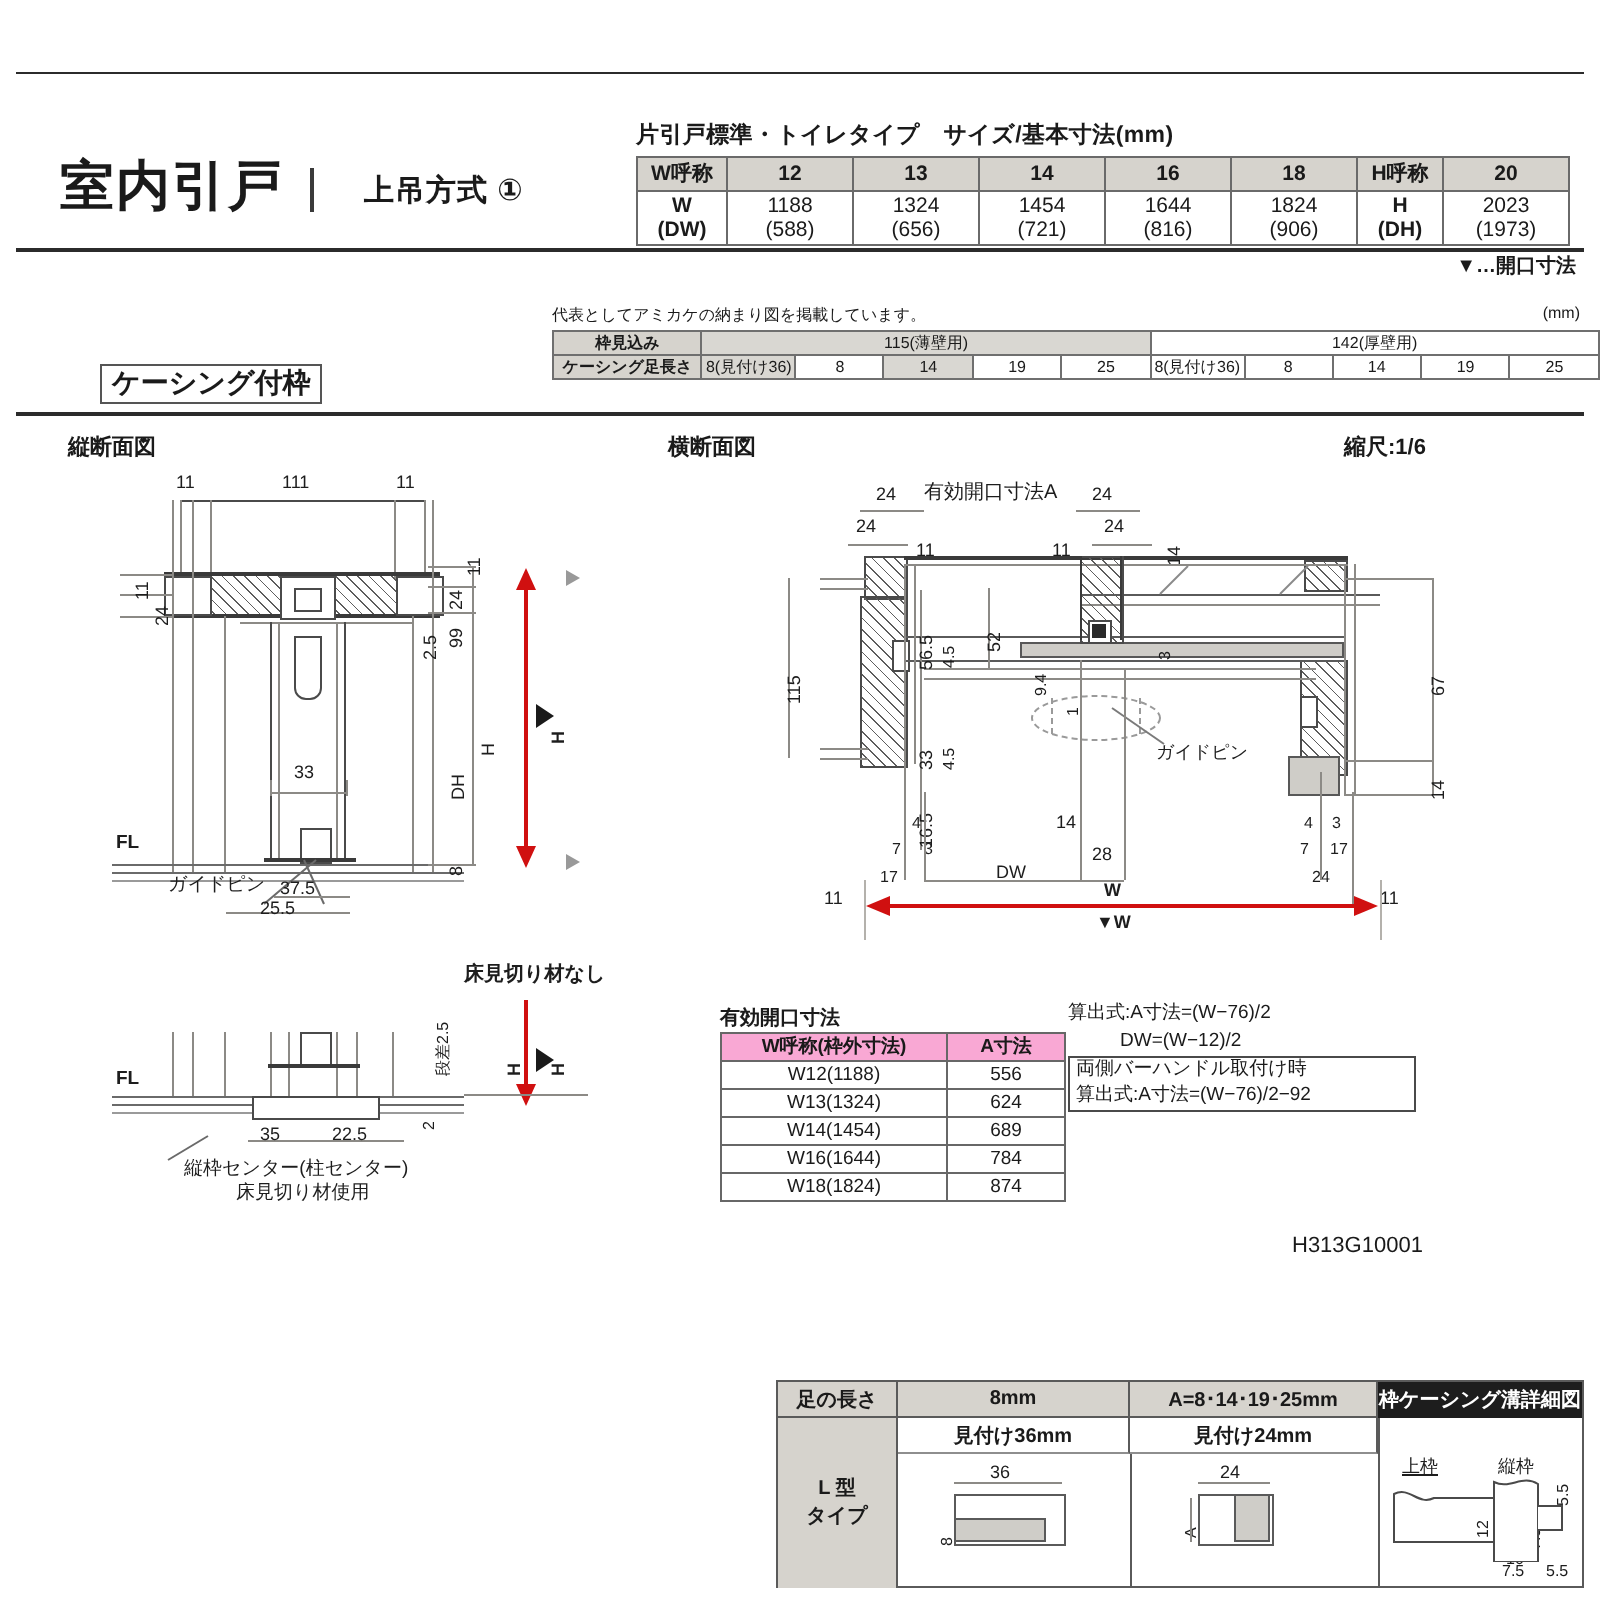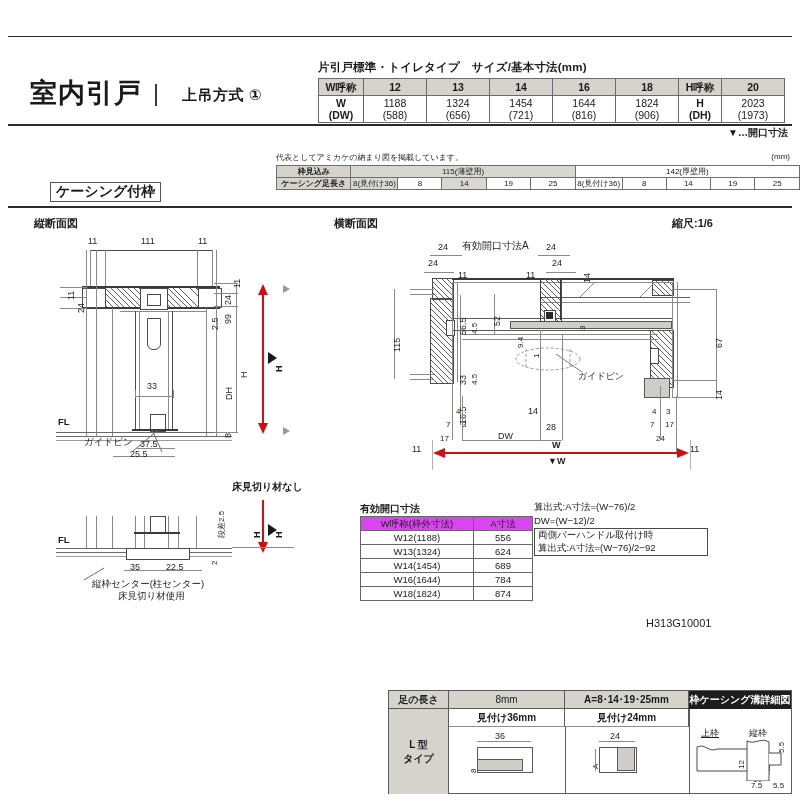--- a/index.html
+++ b/index.html
@@ -220,21 +220,21 @@
   }
   #a-table td {
     border: 1px solid #676767;
     text-align: center;
     height: 13px;
     line-height: 13px;
     padding: 0 2px;
   }
   #a-table td.c1 { width: 108px; }
   #a-table td.c2 { width: 54px; }
-  #a-table tr.hdr td { background: #d946ef; font-weight: normal; }
+  #a-table tr.hdr td { background: #f9a8d4; font-weight: bold; }
 
   #formula-block {
     position: absolute;
     left: 534px; top: 500px;
     font-size: 9.5px;
     line-height: 1.45;
   }
   #formula-bracket {
     position: absolute;
     left: 534px; top: 528px;
@@ -270,21 +270,21 @@
     border-right: 1px solid #5a5a5a;
     border-bottom: 1px solid #5a5a5a;
     font-size: 10px; font-weight: bold;
     display: flex; align-items: center; justify-content: center;
   }
   #bp-hdr-8mm {
     left: 60px; top: 0; width: 116px; height: 18px;
     background: #d6d3cd;
     border-right: 1px solid #5a5a5a;
     border-bottom: 1px solid #5a5a5a;
-    font-size: 10px; font-weight: normal;
+    font-size: 10px; font-weight: bold;
     display: flex; align-items: center; justify-content: center;
   }
   #bp-hdr-a {
     left: 176px; top: 0; width: 124px; height: 18px;
     background: #d6d3cd;
     border-right: 1px solid #5a5a5a;
     border-bottom: 1px solid #5a5a5a;
     font-size: 10px; font-weight: bold;
     display: flex; align-items: center; justify-content: center;
   }
@@ -718,21 +718,21 @@
     </tr>
     <tr>
       <td class="c1">W18(1824)</td>
       <td class="c2">874</td>
     </tr>
   </tbody>
     </table>
 
   <div id="formula-block">
     <div>算出式:A寸法=(W−76)/2</div>
-    <div style="">DW=(W−12)/2</div>
+    <div style="padding-left:26px;">DW=(W−12)/2</div>
   </div>
   <div id="formula-bracket"></div>
   <div id="formula-inner">
     <div>両側バーハンドル取付け時</div>
     <div>算出式:A寸法=(W−76)/2−92</div>
   </div>
 
   <div id="drawing-code">H313G10001</div>
 
   <div id="bottom-panel">

